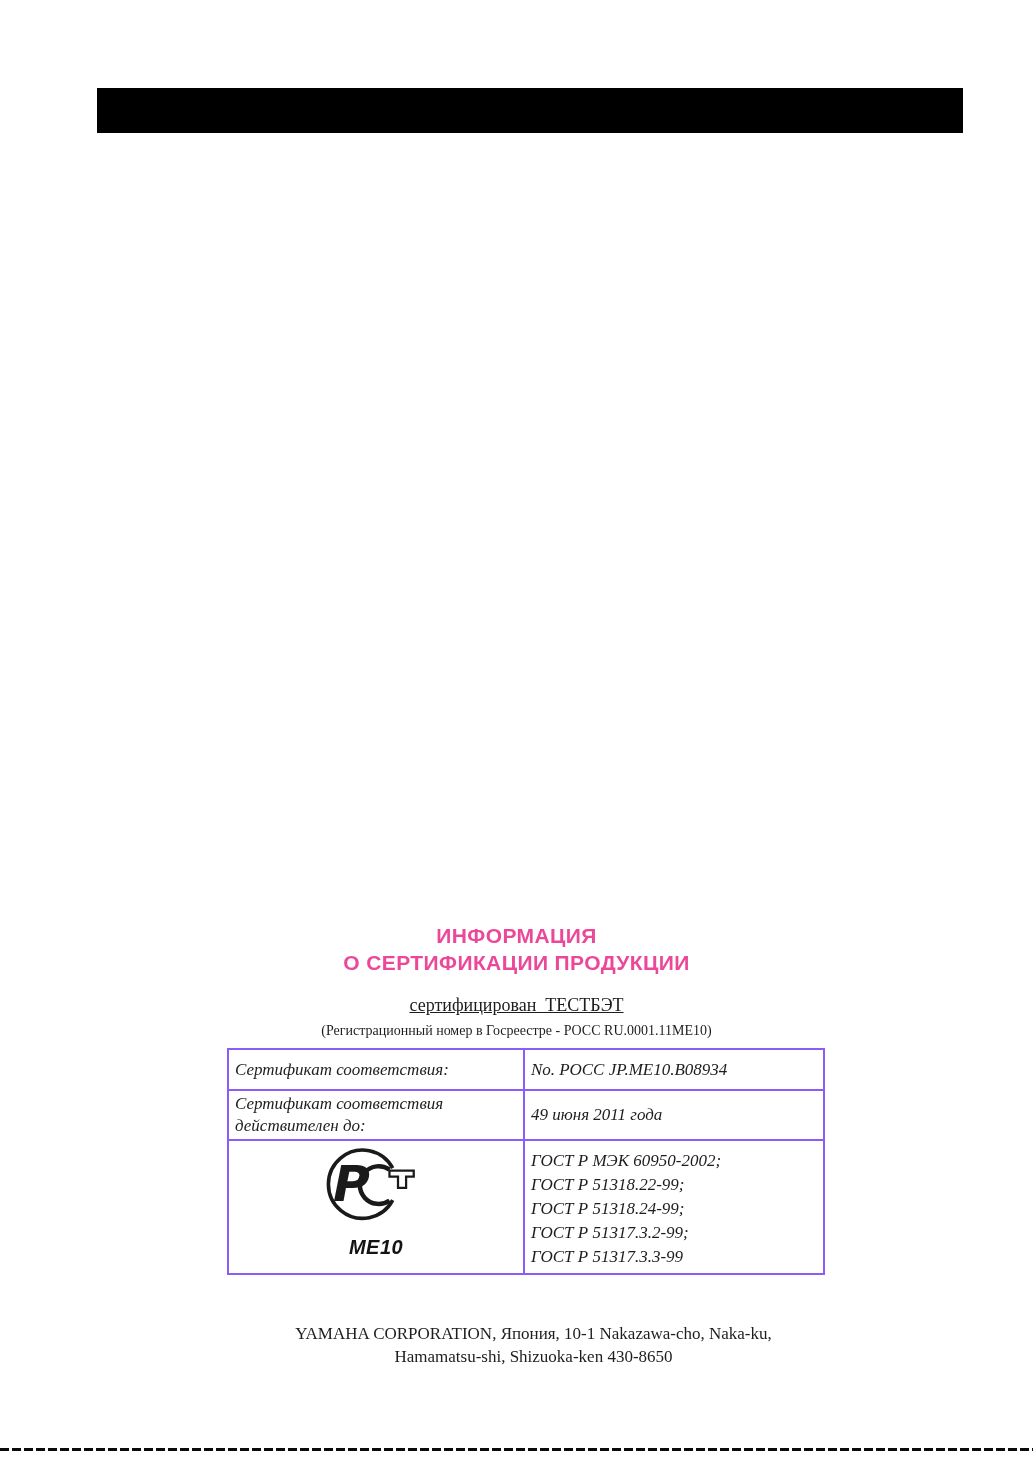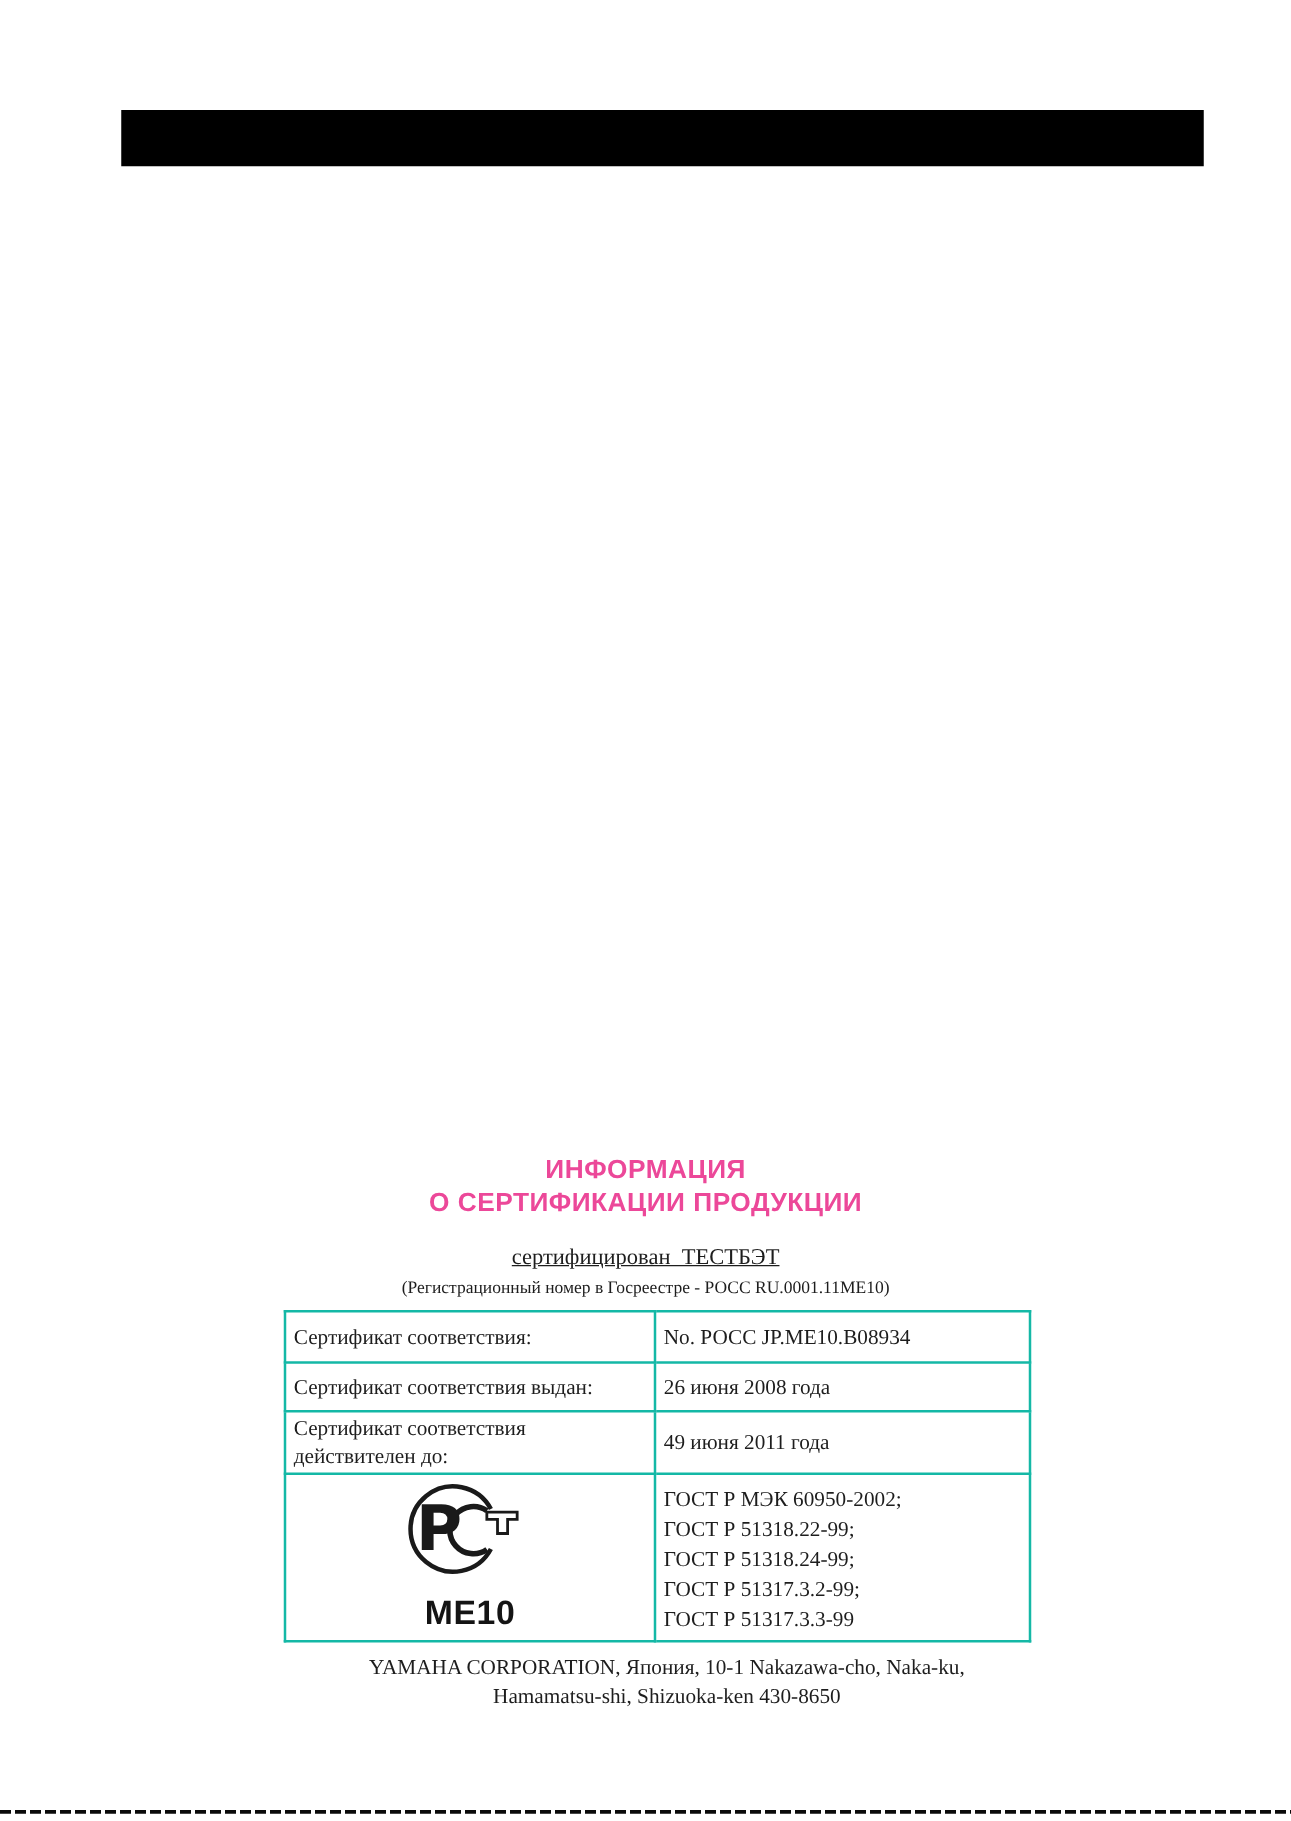--- a/index.html
+++ b/index.html
@@ -41,40 +41,41 @@
     line-height: 20px;
   }
   table.cert-table {
     position: absolute;
     left: 227px; top: 1048px;
     width: 596px;
     border-collapse: collapse;
     table-layout: fixed;
   }
   .cert-table td {
-    border: 2px solid #14b8a6;
+    border: 2px solid #8b5cf6;
     font-family: "Liberation Serif", serif;
     font-size: 17px;
     color: #1d1d1d;
     padding: 2px 6px 2px 6px;
     vertical-align: middle;
     overflow: hidden;
+    font-style: italic;
   }
   .cert-table col.c1 { width: 296px; }
   .cert-table col.c2 { width: 300px; }
   .cert-table tr.r1 td { height: 35px; }
   .cert-table tr.r2 td { height: 33px; }
   .cert-table tr.r3 td { height: 44px; }
   .cert-table tr.r4 td { height: 122px; }
   .cert-table td.wrap2 { white-space: pre-line; line-height: 22px; }
   td.mark-cell { text-align: center; vertical-align: top; padding-top: 6px; }
   .mark-code {
     font-family: "Liberation Sans", sans-serif;
     font-weight: bold;
-    font-size: 27px;
+    font-size: 20px;
     letter-spacing: 0.5px;
     color: #141414;
     margin-top: 6px;
   }
   td.standards-cell { vertical-align: top; padding-top: 8px; }
   .standard-line { line-height: 24px; font-size: 17px; }
   .footer {
     top: 1322px;
     font-size: 17px;
     line-height: 23px;
@@ -107,24 +108,20 @@
   <table class="cert-table">
     <colgroup>
         <col class="c1">
         <col class="c2">
       </colgroup>
     <tbody>
       <tr class="r1">
         <td>Сертификат соответствия:</td>
         <td>No. РОСС JP.ME10.B08934</td>
       </tr>
-      <tr class="r2">
-        <td>Сертификат соответствия выдан:</td>
-        <td>26 июня 2008 года</td>
-      </tr>
       <tr class="r3">
         <td class="wrap2">Сертификат соответствия
 действителен до:</td>
         <td>49 июня 2011 года</td>
       </tr>
       <tr class="r4">
         <td class="mark-cell">
           <svg class="mark-svg" width="106" height="78" viewBox="0 0 118 84" xmlns="http://www.w3.org/2000/svg">
 
             <path d="M 77.6 22.2 A 38 38 0 1 0 77.6 57.8" fill="none" stroke="#1a1a1a" stroke-width="4"></path>

